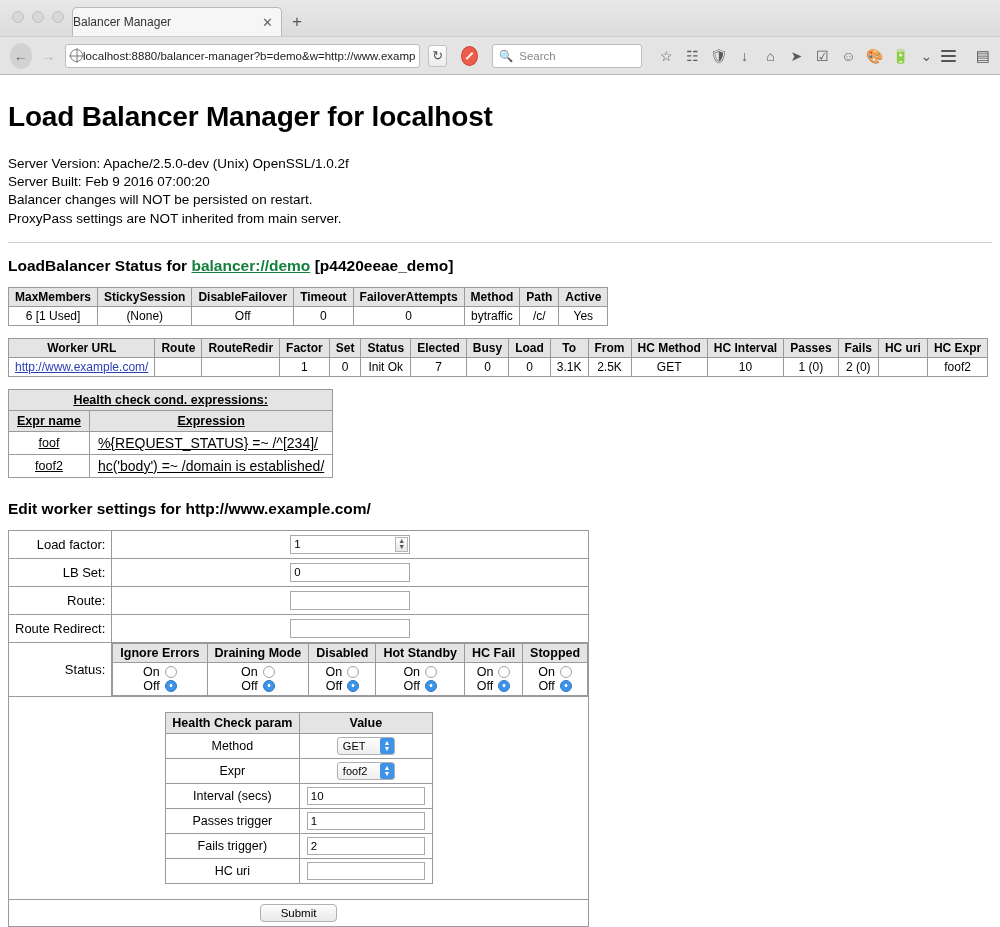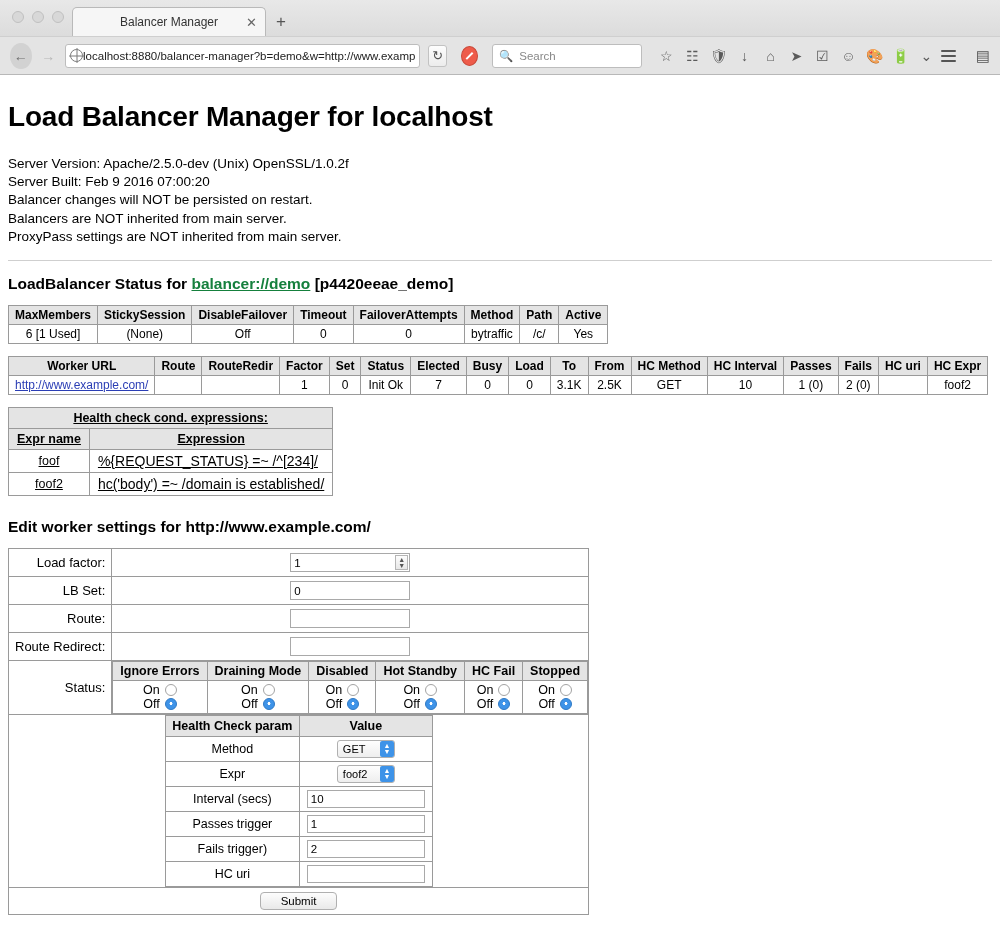--- a/index.html
+++ b/index.html
@@ -34,28 +34,28 @@
     background: #d8d8d8;
     border: 1px solid #c0c0c0;
   }
   .tabstrip {
     display: flex;
     align-items: flex-end;
     margin-left: 72px;
     height: 36px;
   }
   .tab {
-    width: 194px; height: 29px;
+    width: 210px; height: 29px;
     background: #f6f6f6;
     border: 1px solid #b9b9b9;
     border-bottom: none;
     border-radius: 5px 5px 0 0;
     display: flex;
     align-items: center;
-    justify-content: center;
+    justify-content: flex-start;
     position: relative;
     font-size: 12px;
     color: #333;
   }
   .tab .tab-title {
     max-width: 140px;
     overflow: hidden;
     white-space: nowrap;
     text-overflow: ellipsis;
   }
@@ -411,21 +411,20 @@
 </div>
 
 <div class="page">
 
   <h1 class="pagetitle">Load Balancer Manager for localhost</h1>
 
   <div class="serverinfo">
     <div>Server Version: Apache/2.5.0-dev (Unix) OpenSSL/1.0.2f</div>
     <div>Server Built: Feb 9 2016 07:00:20</div>
     <div>Balancer changes will NOT be persisted on restart.</div>
-    <div>Balancers are NOT inherited from main server.</div>
     <div>ProxyPass settings are NOT inherited from main server.</div>
   </div>
 
   <hr class="rule">
 
   <h3 class="section">
     <span>LoadBalancer Status for </span><a href="#">balancer://demo</a><span> [p4420eeae_demo]</span>
   </h3>
 
   <table class="grid">
@@ -620,21 +619,21 @@
                 <span>Off</span>
                 <span class="radio on"></span>
               </div>
             </td>
           </tr>
         </tbody>
             </table>
       </td>
     </tr>
     <tr>
-      <td colspan="2" style="padding:0 0;">
+      <td colspan="2" style="padding:15px 0;">
         <table class="hcparam">
           <tbody>
                 <tr>
             <th>Health Check param</th>
             <th>Value</th>
           </tr>
           <tr>
             <td class="pname">Method</td>
             <td class="pval">
               <span class="select">

